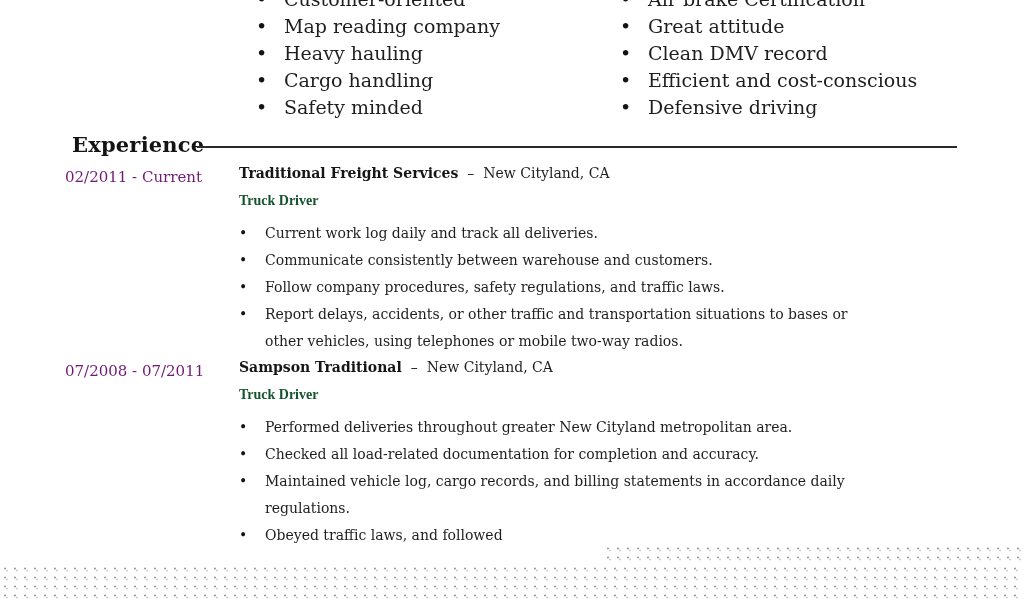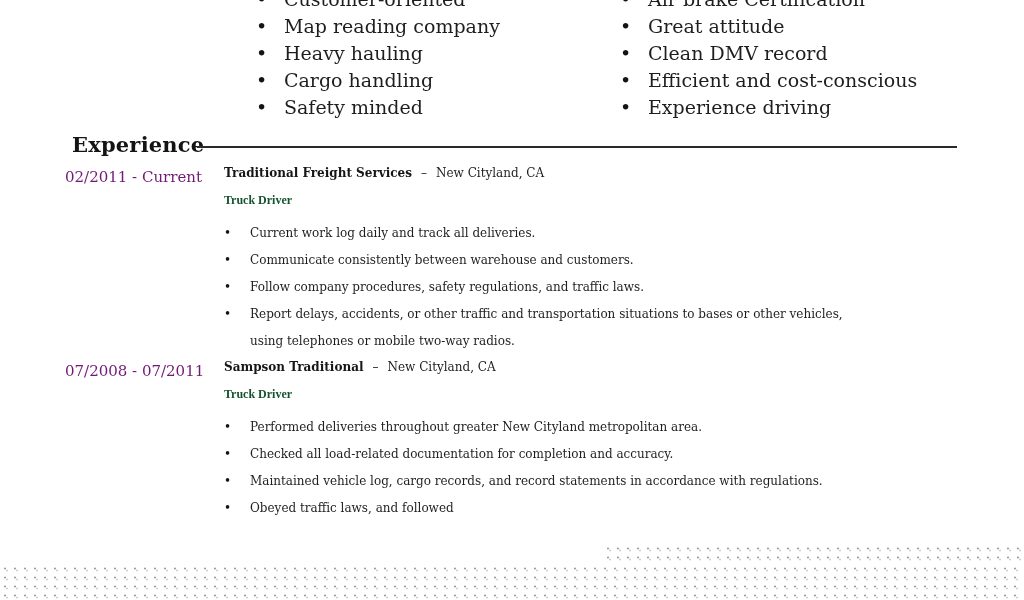--- a/index.html
+++ b/index.html
@@ -56,23 +56,23 @@
     font-size: 15px;
     line-height: 22px;
     color: #701a75;
     white-space: nowrap;
   }
   #job0-dates { top: 166px; }
   #job1-dates { top: 360px; }
 
   .job-content {
     position: absolute;
-    left: 224px;
+    left: 239px;
     width: 710px;
-    font-size: 12px;
+    font-size: 14px;
     line-height: 27px;
   }
   #job0-content { top: 160px; }
   #job1-content { top: 354px; }
 
   .company { font-weight: bold; color: #161616; }
   .separator { margin: 0 9px; }
   .job-title { font-weight: bold; color: #14532d; font-family: Liberation Serif, serif; }
 
   .job-bullets {
@@ -136,21 +136,21 @@
     <li class="li-row">
       <span class="marker">•</span>
       <span class="li-text">Clean DMV record</span>
     </li>
     <li class="li-row">
       <span class="marker">•</span>
       <span class="li-text">Efficient and cost-conscious</span>
     </li>
     <li class="li-row">
       <span class="marker">•</span>
-      <span class="li-text">Experience driving</span>
+      <span class="li-text">Defensive driving</span>
     </li>
   </ul>
 
   <div class="heading-experience">Experience</div>
   <div class="heading-rule"></div>
 
   <div class="job-dates" id="job0-dates">02/2011 - Current</div>
   <div class="job-content" id="job0-content">
     <div class="company-line">
       <span class="company">Traditional Freight Services</span><span class="separator">–</span><span class="location">New Cityland, CA</span>
@@ -186,21 +186,21 @@
       <li class="li-row">
         <span class="marker">•</span>
         <span class="li-text">Performed deliveries throughout greater New Cityland metropolitan area.</span>
       </li>
       <li class="li-row">
         <span class="marker">•</span>
         <span class="li-text">Checked all load-related documentation for completion and accuracy.</span>
       </li>
       <li class="li-row">
         <span class="marker">•</span>
-        <span class="li-text">Maintained vehicle log, cargo records, and record statements in accordance with regulations.</span>
+        <span class="li-text">Maintained vehicle log, cargo records, and billing statements in accordance daily regulations.</span>
       </li>
       <li class="li-row">
         <span class="marker">•</span>
         <span class="li-text">Obeyed traffic laws, and followed</span>
       </li>
     </ul>
   </div>
 
   <div class="pattern" id="pattern-right"></div>
   <div class="pattern" id="pattern-bottom"></div>

